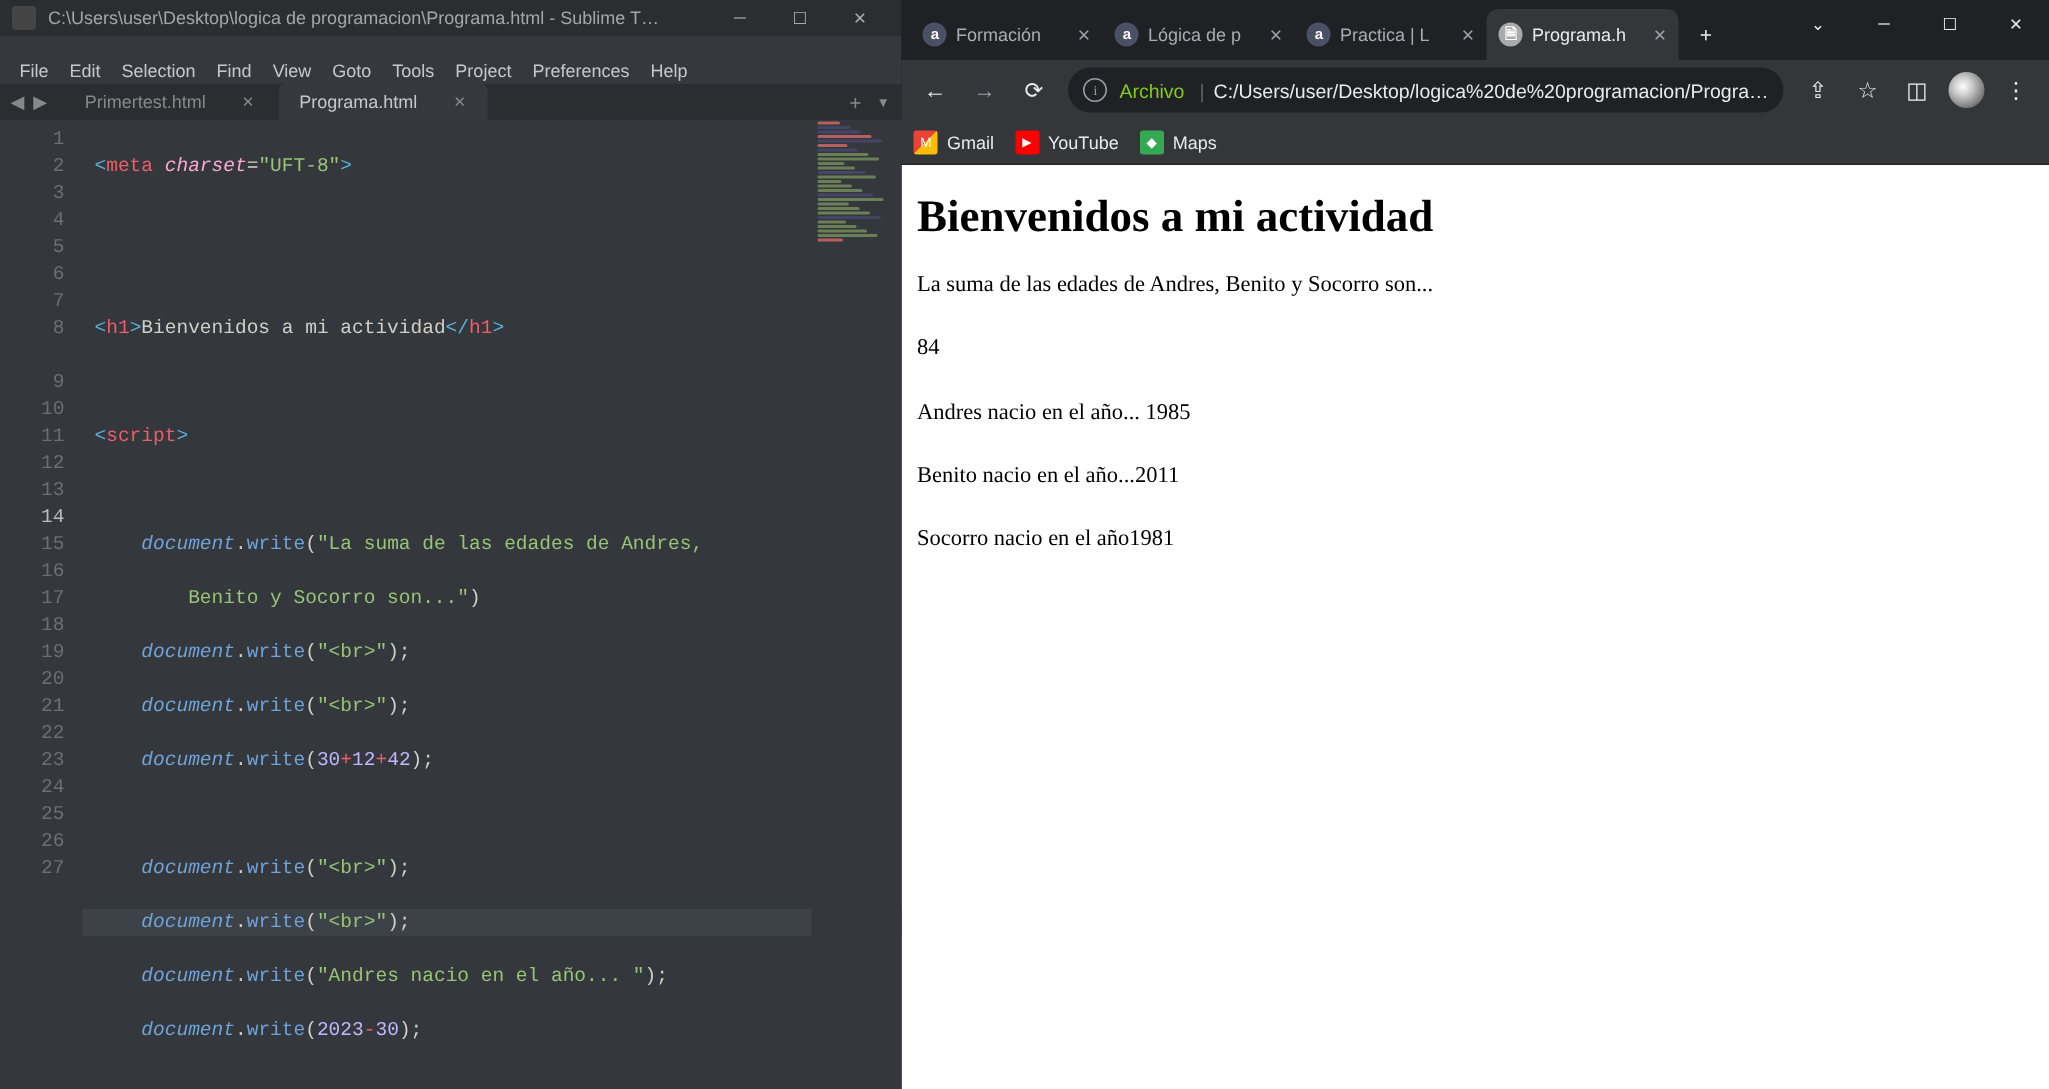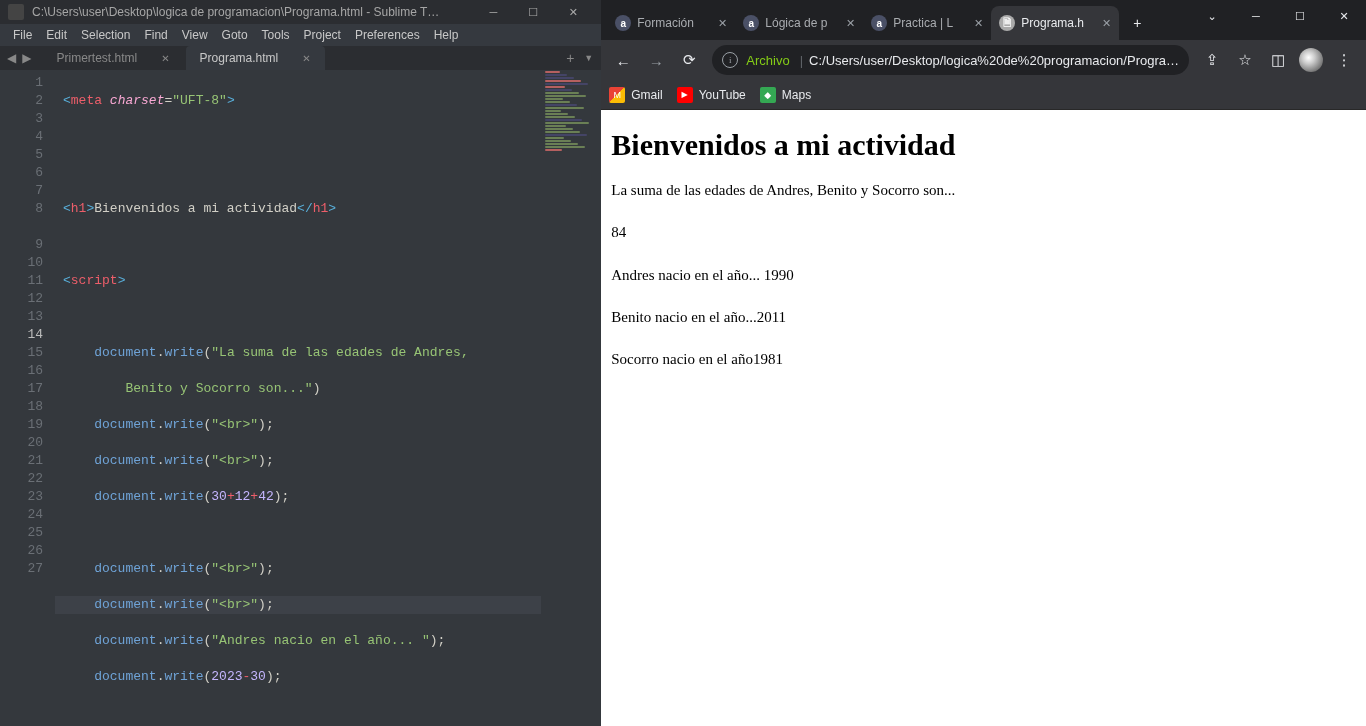--- a/index.html
+++ b/index.html
@@ -5,21 +5,21 @@
 * { margin: 0; padding: 0; box-sizing: border-box; }
 body { width: 1366px; height: 726px; display: flex; font-family: "Segoe UI", Tahoma, sans-serif; overflow: hidden; background: #1e1e1e; }
 
 
 .sublime { width: 668px; height: 726px; background: #35393f; display: flex; flex-direction: column; }
 .sublime-titlebar { height: 32px; background: #2b2d31; display: flex; align-items: center; padding: 0 8px; color: #a6a6a6; font-size: 12px; }
 .sublime-titlebar .icon { width: 16px; height: 16px; margin-right: 8px; background: #444; border-radius: 2px; }
 .sublime-titlebar .title { flex: 1; white-space: nowrap; overflow: hidden; text-overflow: ellipsis; }
 .sublime-titlebar .winbtns { display: flex; }
 .sublime-titlebar .winbtn { width: 40px; height: 24px; display: flex; align-items: center; justify-content: center; color: #aaa; font-size: 11px; }
-.sublime-menubar { height: 24px; background: #35393f; display: flex; align-items: flex-start; padding: 4px 6px; font-size: 12px; color: #c8c8c8; }
+.sublime-menubar { height: 24px; background: #35393f; display: flex; align-items: flex-start; padding: 16px 6px; font-size: 12px; color: #c8c8c8; }
 .sublime-menubar span { padding: 0 7px; cursor: default; }
 .sublime-tabs { height: 30px; background: #2b2d31; display: flex; align-items: center; padding: 0 4px; }
 .sublime-tabs .navbtns { display: flex; margin-right: 8px; }
 .sublime-tabs .navbtn { color: #888; font-size: 12px; padding: 0 3px; }
 .sublime-tabs .tab { background: #35393f; border-radius: 4px 4px 0 0; padding: 5px 14px; font-size: 12px; color: #c8c8c8; display: flex; align-items: center; margin-right: 2px; }
 .sublime-tabs .tab.inactive { background: transparent; color: #888; justify-content: space-between; }
 .sublime-tabs .tab .close { margin-left: 24px; font-size: 10px; color: #888; }
 .sublime-tabs .spacer { flex: 1; }
 .sublime-tabs .addtab { color: #888; font-size: 14px; padding: 0 6px; }
 .sublime-tabs .dd { color: #888; font-size: 9px; padding: 0 4px; }
@@ -30,21 +30,21 @@
 .gutter .ln.active { color: #bbb; }
 .code { flex: 1; padding: 4px 0 4px 8px; color: #d1cfc6; line-height: 18px; white-space: pre; position: relative; }
 .line { height: 18px; }
 .line.highlight { background: #3d4148; margin-left: -8px; padding-left: 8px; margin-right: 0; }
 
 .t-red { color: #ed5e6a; }
 .t-tag { color: #ed5e6a; }
 .t-attr { color: #f9a8d4; font-style: italic; }
 .t-str { color: #97c475; }
 .t-punc { color: #d1cfc6; }
-.t-kw { color: #6fa3d7; }
+.t-kw { color: #6fa3d7; font-style: italic; }
 .t-fn { color: #6fa3d7; }
 .t-num { color: #c4b5fd; }
 .t-lt { color: #59afda; }
 .t-gt { color: #59afda; }
 
 .minimap { position: absolute; right: 0; top: 0; width: 60px; height: 100%; background: #34383d; }
 .minimap .mline { height: 2px; margin: 1px 4px; border-radius: 1px; }
 
 
 .chrome { flex: 1; height: 726px; display: flex; flex-direction: column; background: #202124; }
@@ -277,17 +277,17 @@
       </div>
     <div class="bm">
         <div class="bm-icon bm-maps">◆</div>
         <span>Maps</span>
       </div>
   </div>
   <div class="chrome-content">
     <h1>Bienvenidos a mi actividad</h1>
     <p>La suma de las edades de Andres, Benito y Socorro son...</p>
     <p>84</p>
-    <p>Andres nacio en el año... 1990</p>
+    <p>Andres nacio en el año... 1985</p>
     <p>Benito nacio en el año...2011</p>
     <p>Socorro nacio en el año1981</p>
   </div>
 </div>
 
 </body></html>

